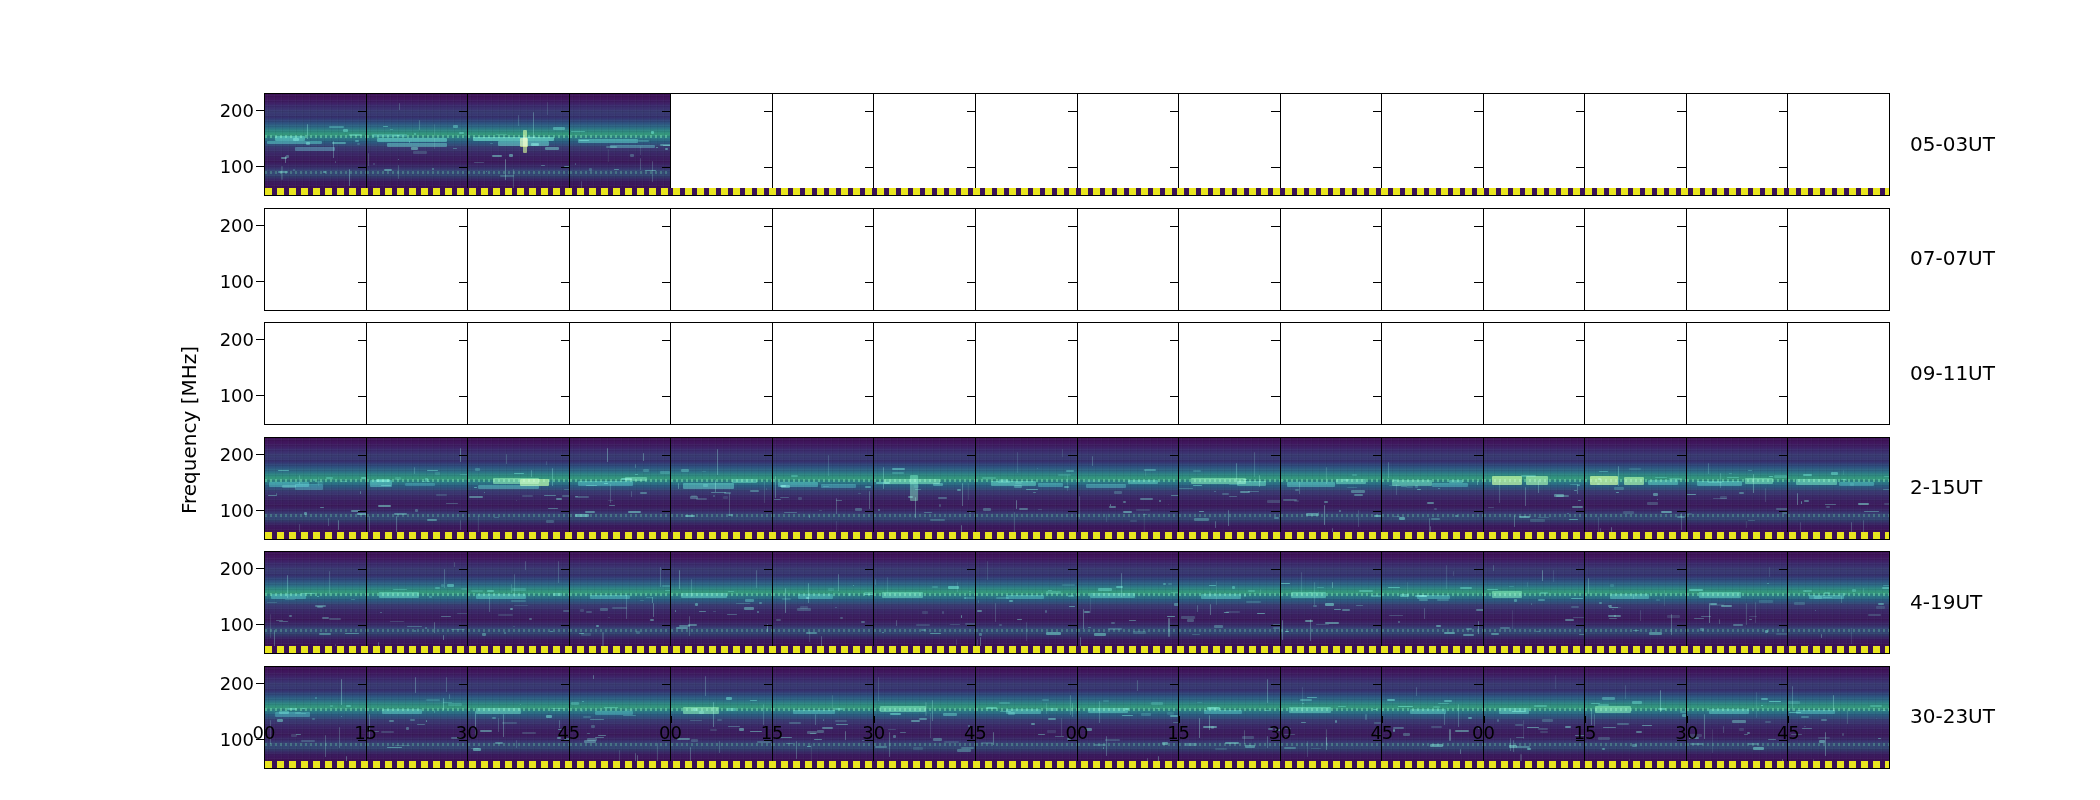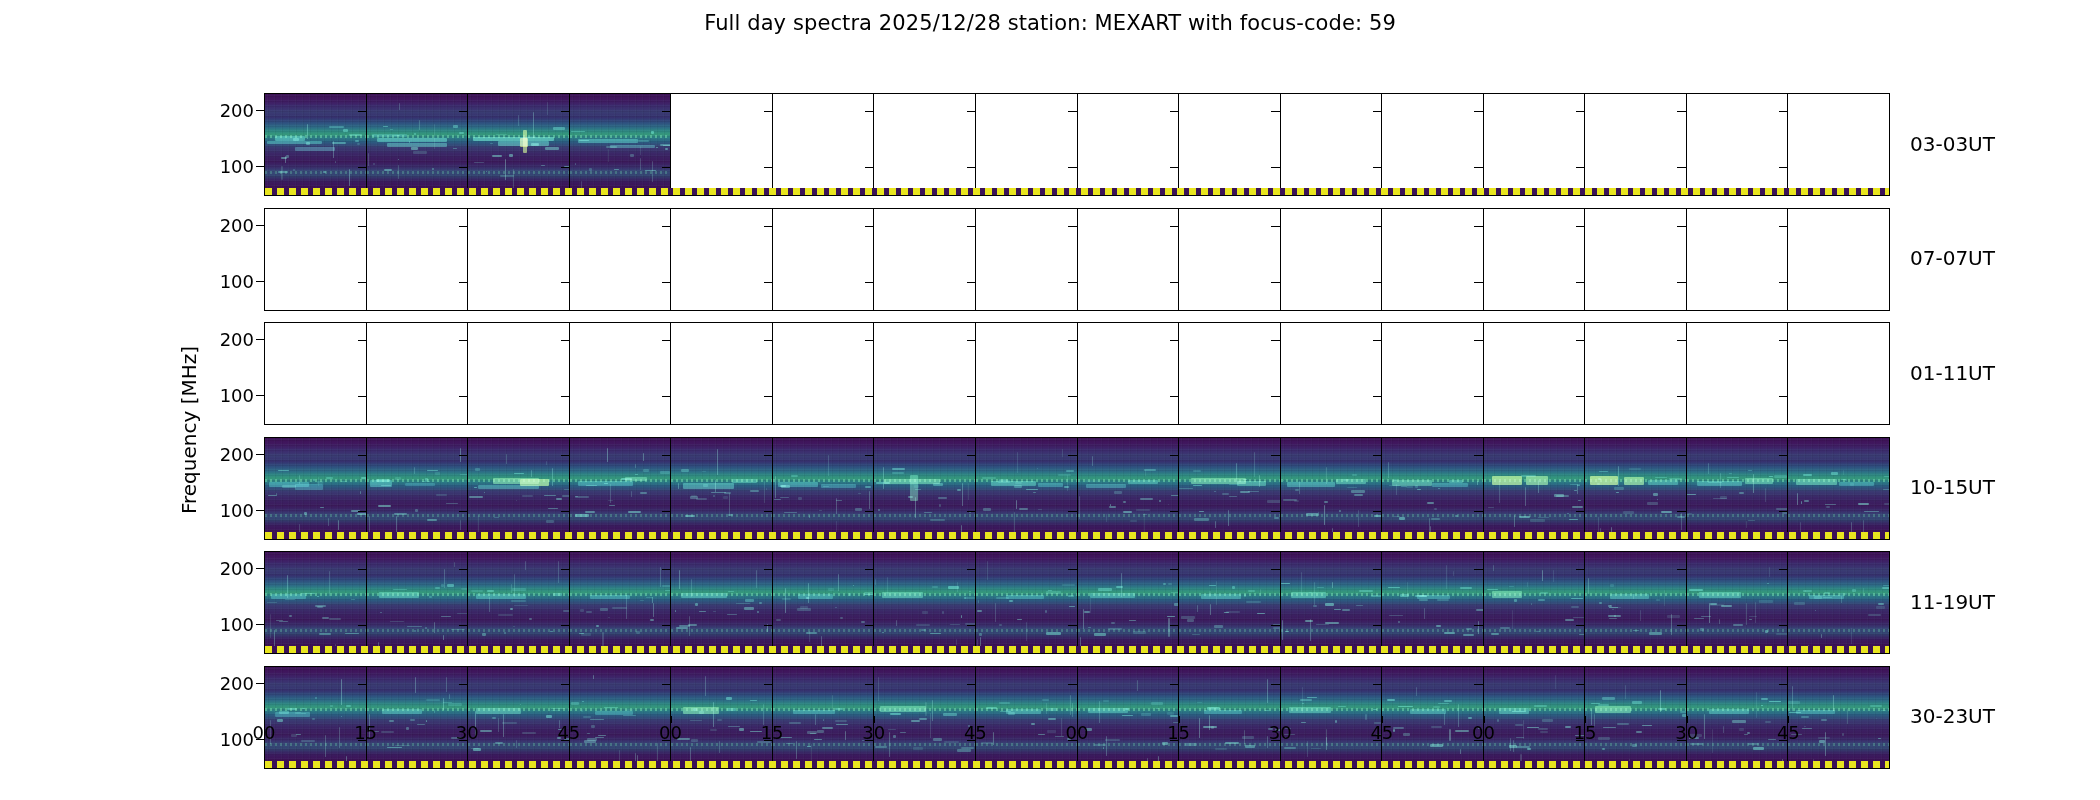--- a/index.html
+++ b/index.html
@@ -110,21 +110,20 @@
   
   .rowlabel{position:absolute;left:1910px;font-size:20px;color:#000;white-space:nowrap;}
 
   #xtick-layer{position:absolute;left:264px;width:1626px;top:715px;height:34px;}
 </style>
 </head>
 <body>
 
 <div id="figure">
 
-  <div id="fig-title">Full day spectra 2025/12/28 station: MEXART with focus-code: 59</div>
 
   <div id="ylabel">
     <span>Frequency [MHz]</span>
   </div>
 
   <div id="rows-layer">
       <div class="row-wrap" style="top: 93px; height: 103px;">
         <div class="axes">
           <div class="panels">
             <div class="hpanel">
@@ -1960,57 +1959,57 @@
     </div>
 
 <div class="ytick-lab-holder" style="top: 110px;">
       <div class="ytick-label">200</div>
     </div>
     <div style="position: absolute; left: 256px; top: 110px; width: 8px; border-top: 1.3px solid rgb(0, 0, 0);"></div>
     <div class="ytick-lab-holder" style="top: 166px;">
       <div class="ytick-label">100</div>
     </div>
     <div style="position: absolute; left: 256px; top: 166px; width: 8px; border-top: 1.3px solid rgb(0, 0, 0);"></div>
-    <div class="rowlabel" style="top: 131.5px;">03-03UT</div>
+    <div class="rowlabel" style="top: 131.5px;">05-03UT</div>
     <div class="ytick-lab-holder" style="top: 224.5px;">
       <div class="ytick-label">200</div>
     </div>
     <div style="position: absolute; left: 256px; top: 224.5px; width: 8px; border-top: 1.3px solid rgb(0, 0, 0);"></div>
     <div class="ytick-lab-holder" style="top: 280.5px;">
       <div class="ytick-label">100</div>
     </div>
     <div style="position: absolute; left: 256px; top: 280.5px; width: 8px; border-top: 1.3px solid rgb(0, 0, 0);"></div>
     <div class="rowlabel" style="top: 246px;">07-07UT</div>
     <div class="ytick-lab-holder" style="top: 339px;">
       <div class="ytick-label">200</div>
     </div>
     <div style="position: absolute; left: 256px; top: 339px; width: 8px; border-top: 1.3px solid rgb(0, 0, 0);"></div>
     <div class="ytick-lab-holder" style="top: 395px;">
       <div class="ytick-label">100</div>
     </div>
     <div style="position: absolute; left: 256px; top: 395px; width: 8px; border-top: 1.3px solid rgb(0, 0, 0);"></div>
-    <div class="rowlabel" style="top: 360.5px;">01-11UT</div>
+    <div class="rowlabel" style="top: 360.5px;">09-11UT</div>
     <div class="ytick-lab-holder" style="top: 453.5px;">
       <div class="ytick-label">200</div>
     </div>
     <div style="position: absolute; left: 256px; top: 453.5px; width: 8px; border-top: 1.3px solid rgb(0, 0, 0);"></div>
     <div class="ytick-lab-holder" style="top: 509.5px;">
       <div class="ytick-label">100</div>
     </div>
     <div style="position: absolute; left: 256px; top: 509.5px; width: 8px; border-top: 1.3px solid rgb(0, 0, 0);"></div>
-    <div class="rowlabel" style="top: 475px;">10-15UT</div>
+    <div class="rowlabel" style="top: 475px;">2-15UT</div>
     <div class="ytick-lab-holder" style="top: 568px;">
       <div class="ytick-label">200</div>
     </div>
     <div style="position: absolute; left: 256px; top: 568px; width: 8px; border-top: 1.3px solid rgb(0, 0, 0);"></div>
     <div class="ytick-lab-holder" style="top: 624px;">
       <div class="ytick-label">100</div>
     </div>
     <div style="position: absolute; left: 256px; top: 624px; width: 8px; border-top: 1.3px solid rgb(0, 0, 0);"></div>
-    <div class="rowlabel" style="top: 589.5px;">11-19UT</div>
+    <div class="rowlabel" style="top: 589.5px;">4-19UT</div>
     <div class="ytick-lab-holder" style="top: 682.5px;">
       <div class="ytick-label">200</div>
     </div>
     <div style="position: absolute; left: 256px; top: 682.5px; width: 8px; border-top: 1.3px solid rgb(0, 0, 0);"></div>
     <div class="ytick-lab-holder" style="top: 738.5px;">
       <div class="ytick-label">100</div>
     </div>
     <div style="position: absolute; left: 256px; top: 738.5px; width: 8px; border-top: 1.3px solid rgb(0, 0, 0);"></div>
     <div class="rowlabel" style="top: 704px;">30-23UT</div>
   </div>

